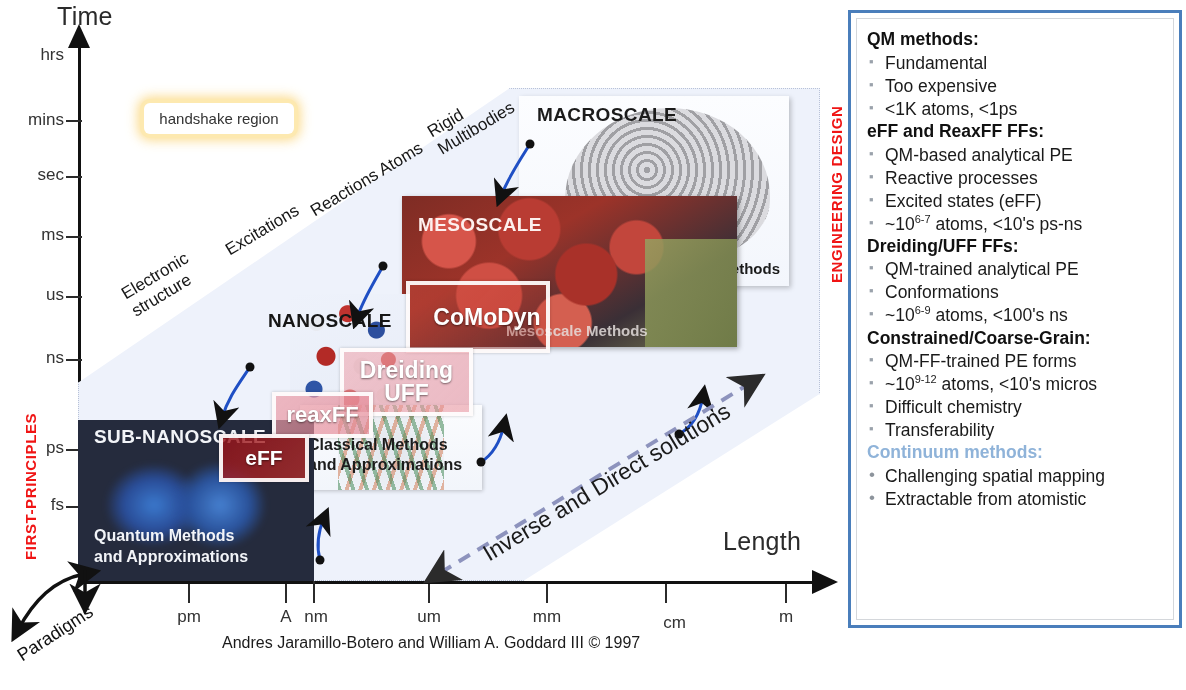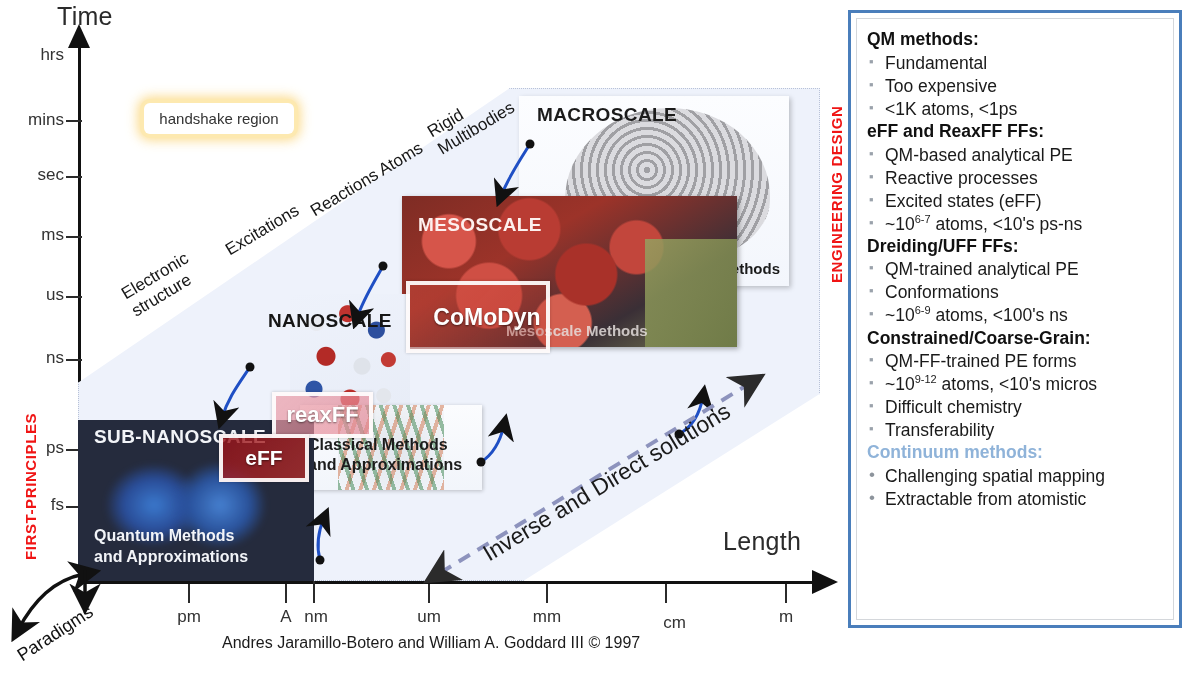--- a/index.html
+++ b/index.html
@@ -330,20 +330,24 @@
     <div id="sub-nano-glow1"></div>
     <div id="sub-nano-glow2"></div>
     <div class="panel-title" style="left:16px; top:6px; color:#f2f4f8;">SUB-NANOSCALE</div>
     <div class="panel-sub" style="left:16px; top:106px; color:#f2f4f8; white-space:pre-line; font-size:16px; line-height:1.3;">Quantum Methods
 and Approximations</div>
   </div>
 
   <div class="method-box" id="box-comodyn">
     <span>CoMoDyn</span>
   </div>
+  <div class="method-box" id="box-dreiding">
+    <span>Dreiding</span>
+    <span>UFF</span>
+  </div>
   <div class="method-box" id="box-reaxff">
     <span>reaxFF</span>
   </div>
   <div class="method-box" id="box-eff">
     <span>eFF</span>
   </div>
 
   <div id="handshake">
     <span>handshake region</span>
   </div>

